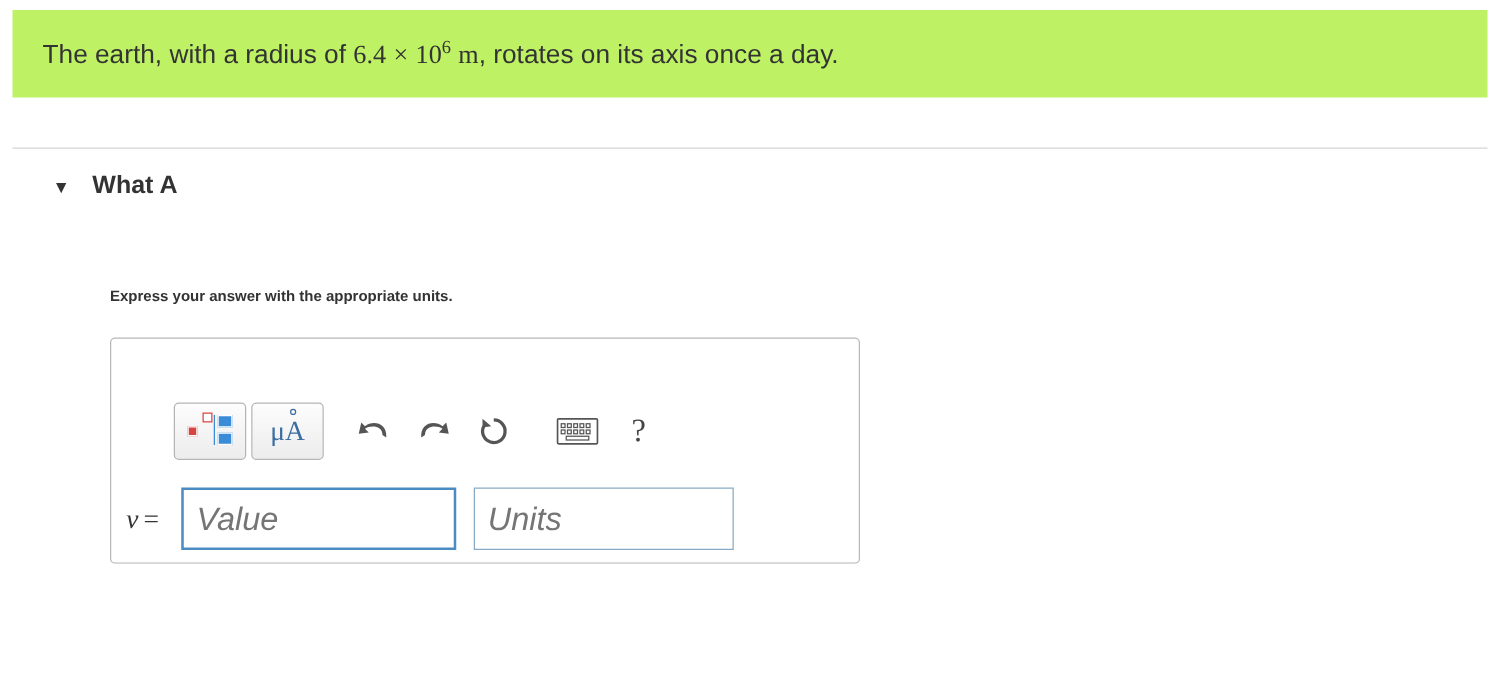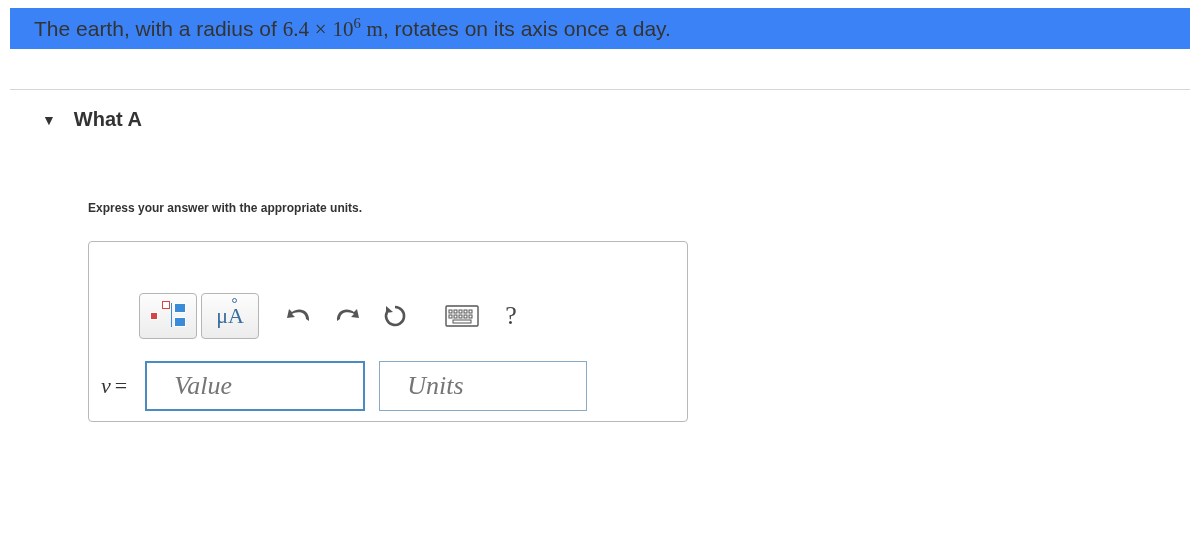--- a/index.html
+++ b/index.html
@@ -4,22 +4,22 @@
 <style>
   * { box-sizing: border-box; margin: 0; padding: 0; }
   body {
     font-family: "Helvetica Neue", Helvetica, Arial, sans-serif;
     font-size: 20px;
     color: #333;
     background: #fff;
     width: 1200px;
   }
   .problem-statement {
-    background: #3b82f6;
-    padding: 7px 24px;
+    background: #bef264;
+    padding: 22px 24px;
     margin: 8px 10px 0 10px;
     font-size: 21px;
     color: #333;
   }
   .problem-statement .math { font-family: Georgia, "Times New Roman", serif; }
   .problem-statement sup { font-size: 0.7em; vertical-align: super; font-family: Georgia, "Times New Roman", serif; }
   .divider-space { height: 40px; }
   .top-rule { border-top: 1px solid #d6d6d6; margin: 0 10px; }
   .part-header {
     display: flex;
@@ -87,25 +87,25 @@
     font-family: Georgia, "Times New Roman", serif;
     font-style: italic;
     font-size: 22px;
     color:#333;
     padding: 0 4px 0 2px;
   }
   .var-label .eq { font-style: normal; margin-left:4px;}
   .ans-field {
     border: 2px solid #4a8bc2;
     height: 50px;
-    font-family: Liberation Serif, serif;
+    font-family: Liberation Sans, sans-serif;
     font-style: italic;
     font-size: 26px;
     color: #b4b4b4;
-    padding: 0 27px;
+    padding: 0 10px;
     outline: none;
     background:#fff;
   }
   .value-field { width: 220px; }
   .units-field { width: 208px; border-color:#89aac4; border-width:1px; color:#b4b4b4; font-size:26px;}
 </style>
 </head>
 <body>
 
 <div class="problem-statement">

